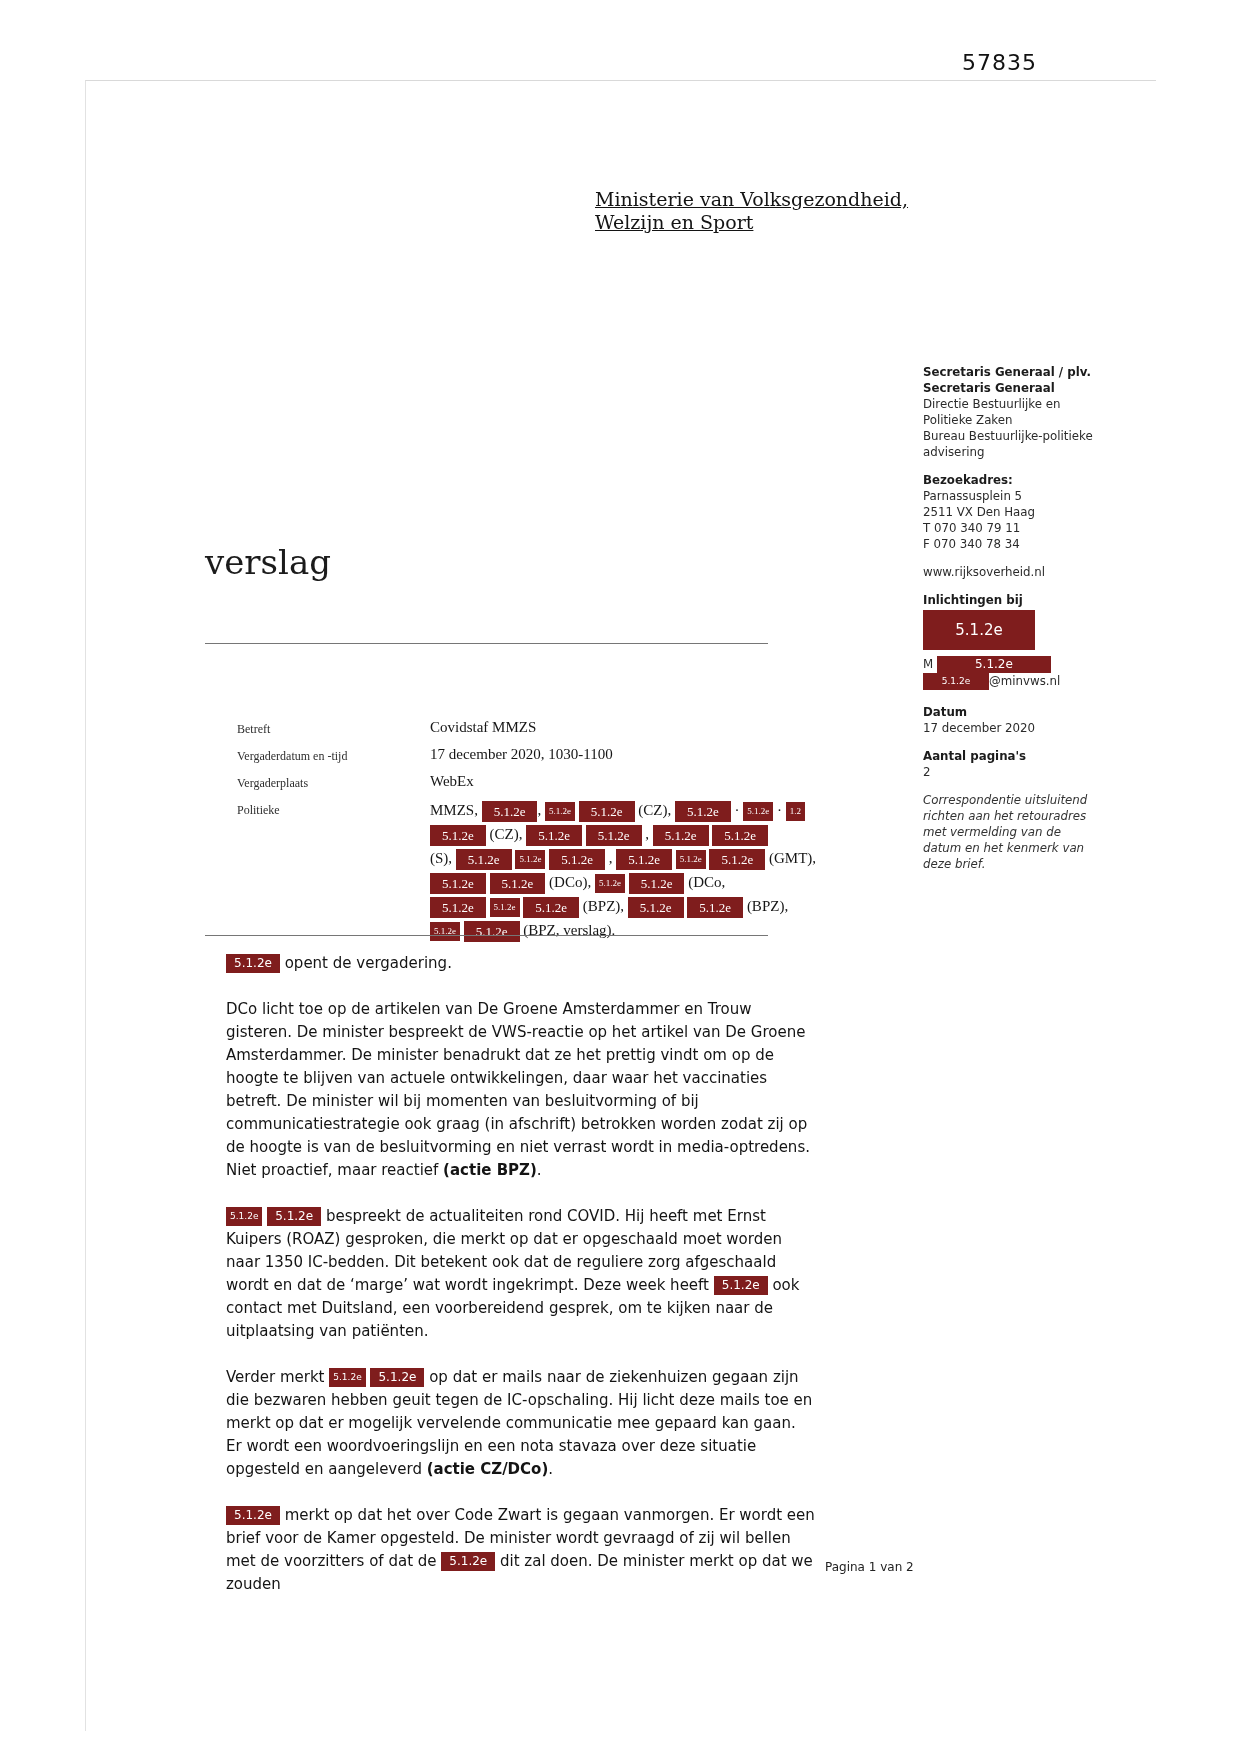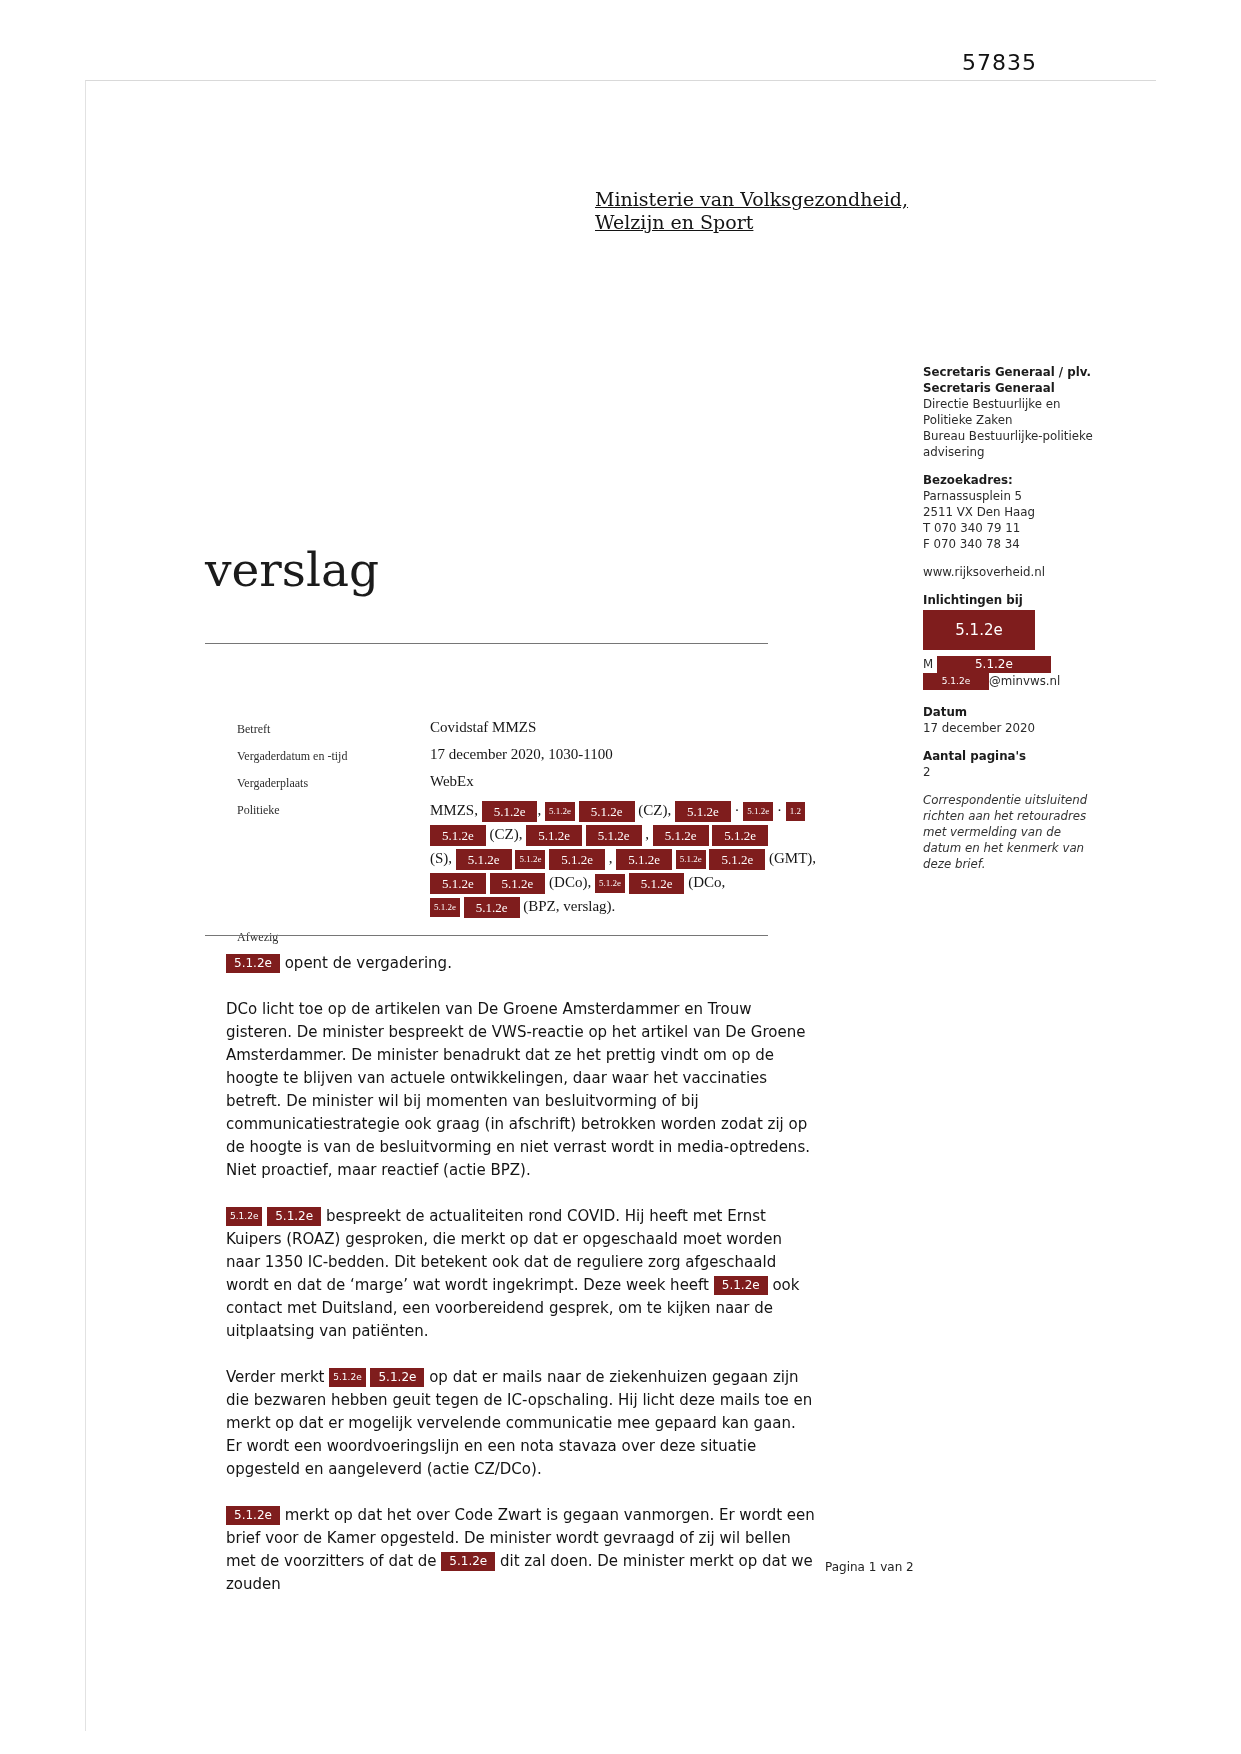--- a/index.html
+++ b/index.html
@@ -17,38 +17,38 @@
   #sidebar .b{font-weight:bold;color:#1c1c1c;}
   #sidebar .blk{margin-bottom:12px;}
   .redact{background:#7f1d1d;color:#ffffff;display:inline-block;text-align:center;font-size:13px;line-height:17px;padding:2px 12px;vertical-align:middle;}
   .redact.small{font-size:9px;line-height:11px;padding:4px 4px;}
   #contact-box{display:block;width:112px;height:40px;line-height:40px;font-size:15px;padding:0;margin:2px 0 6px 0;}
   .mob-line{white-space:nowrap;}
   .mob-box{width:106px;font-size:12px;line-height:15px;padding:1px 4px;}
   .mail-box{width:58px;font-size:9px;line-height:13px;padding:2px 4px;}
   #sidebar-note{font-style:italic;color:#333;margin-top:10px;}
   
-  #page-title{left:205px;top:542px;font-family:"DejaVu Serif",serif;font-size:47px;color:#1b1b1b;}
+  #page-title{left:205px;top:542px;font-family:"DejaVu Serif",serif;font-size:34px;color:#1b1b1b;}
   .rule{border-top:1px solid #767676;height:0;}
   #rule-1{left:205px;top:643px;width:563px;}
   #rule-2{left:205px;top:935px;width:563px;}
   #meta{left:237px;top:719px;width:575px;font-family:Liberation Serif, serif;}
   .meta-row{display:flex;margin-bottom:9px;}
   .meta-label{width:193px;flex:0 0 193px;font-size:12px;color:#2e2e2e;padding-top:3px;}
   .meta-value{font-size:15px;color:#161616;}
   #attendance .att-line{line-height:24px;margin-bottom:0px;white-space:nowrap;}
   #attendance{margin-top:-2px;}
   #afwezig-row{margin-top:8px;}
   
   #body-text{left:226px;top:952px;width:590px;font-size:15px;line-height:23px;color:#141414;}
   #body-text p{margin:0 0 23px 0;}
   #body-text .redact{font-size:12px;line-height:15px;padding:2px 8px;}
   #body-text .redact.small{font-size:9px;line-height:11px;padding:4px 4px;}
   #page-footer{left:825px;top:1560px;font-size:12px;color:#222;}
-  strong{font-weight:normal;}
+  strong{font-weight:bold;}
 </style>
 </head>
 <body>
 
 <div class="abs" id="scan-edge"></div>
 
 <div class="abs" id="doc-number">57835</div>
 
 <div class="abs" id="ministry">
   <div>Ministerie van Volksgezondheid,</div>
@@ -106,20 +106,21 @@
     <div class="meta-label">Vergaderplaats</div>
     <div class="meta-value">WebEx</div>
   </div>
   <div class="meta-row">
     <div class="meta-label">Politieke</div>
     <div class="meta-value" id="attendance">
         <div class="att-line"><span>MMZS, </span><span class="redact">5.1.2e</span><span>, </span><span class="redact small">5.1.2e</span><span> </span><span class="redact">5.1.2e</span><span> (CZ), </span><span class="redact">5.1.2e</span><span> · </span><span class="redact small">5.1.2e</span><span> · </span><span class="redact small">1.2</span></div>
         <div class="att-line"><span class="redact">5.1.2e</span><span> (CZ), </span><span class="redact">5.1.2e</span><span> </span><span class="redact">5.1.2e</span><span> , </span><span class="redact">5.1.2e</span><span> </span><span class="redact">5.1.2e</span></div>
         <div class="att-line"><span>(S), </span><span class="redact">5.1.2e</span><span> </span><span class="redact small">5.1.2e</span><span> </span><span class="redact">5.1.2e</span><span> , </span><span class="redact">5.1.2e</span><span> </span><span class="redact small">5.1.2e</span><span> </span><span class="redact">5.1.2e</span><span> (GMT),</span></div>
         <div class="att-line"><span class="redact">5.1.2e</span><span> </span><span class="redact">5.1.2e</span><span> (DCo), </span><span class="redact small">5.1.2e</span><span> </span><span class="redact">5.1.2e</span><span> (DCo,</span></div>
+        <div class="att-line"><span class="redact">5.1.2e</span><span> </span><span class="redact small">5.1.2e</span><span> </span><span class="redact">5.1.2e</span><span> (BPZ), </span><span class="redact">5.1.2e</span><span> </span><span class="redact">5.1.2e</span><span> (BPZ),</span></div>
         <div class="att-line"><span class="redact small">5.1.2e</span><span> </span><span class="redact">5.1.2e</span><span> (BPZ, verslag).</span></div>
       </div>
   </div>
   <div class="meta-row" id="afwezig-row">
     <div class="meta-label">Afwezig</div>
     <div class="meta-value"></div>
   </div>
 </div>
 
 <div class="abs rule" id="rule-2"></div>

